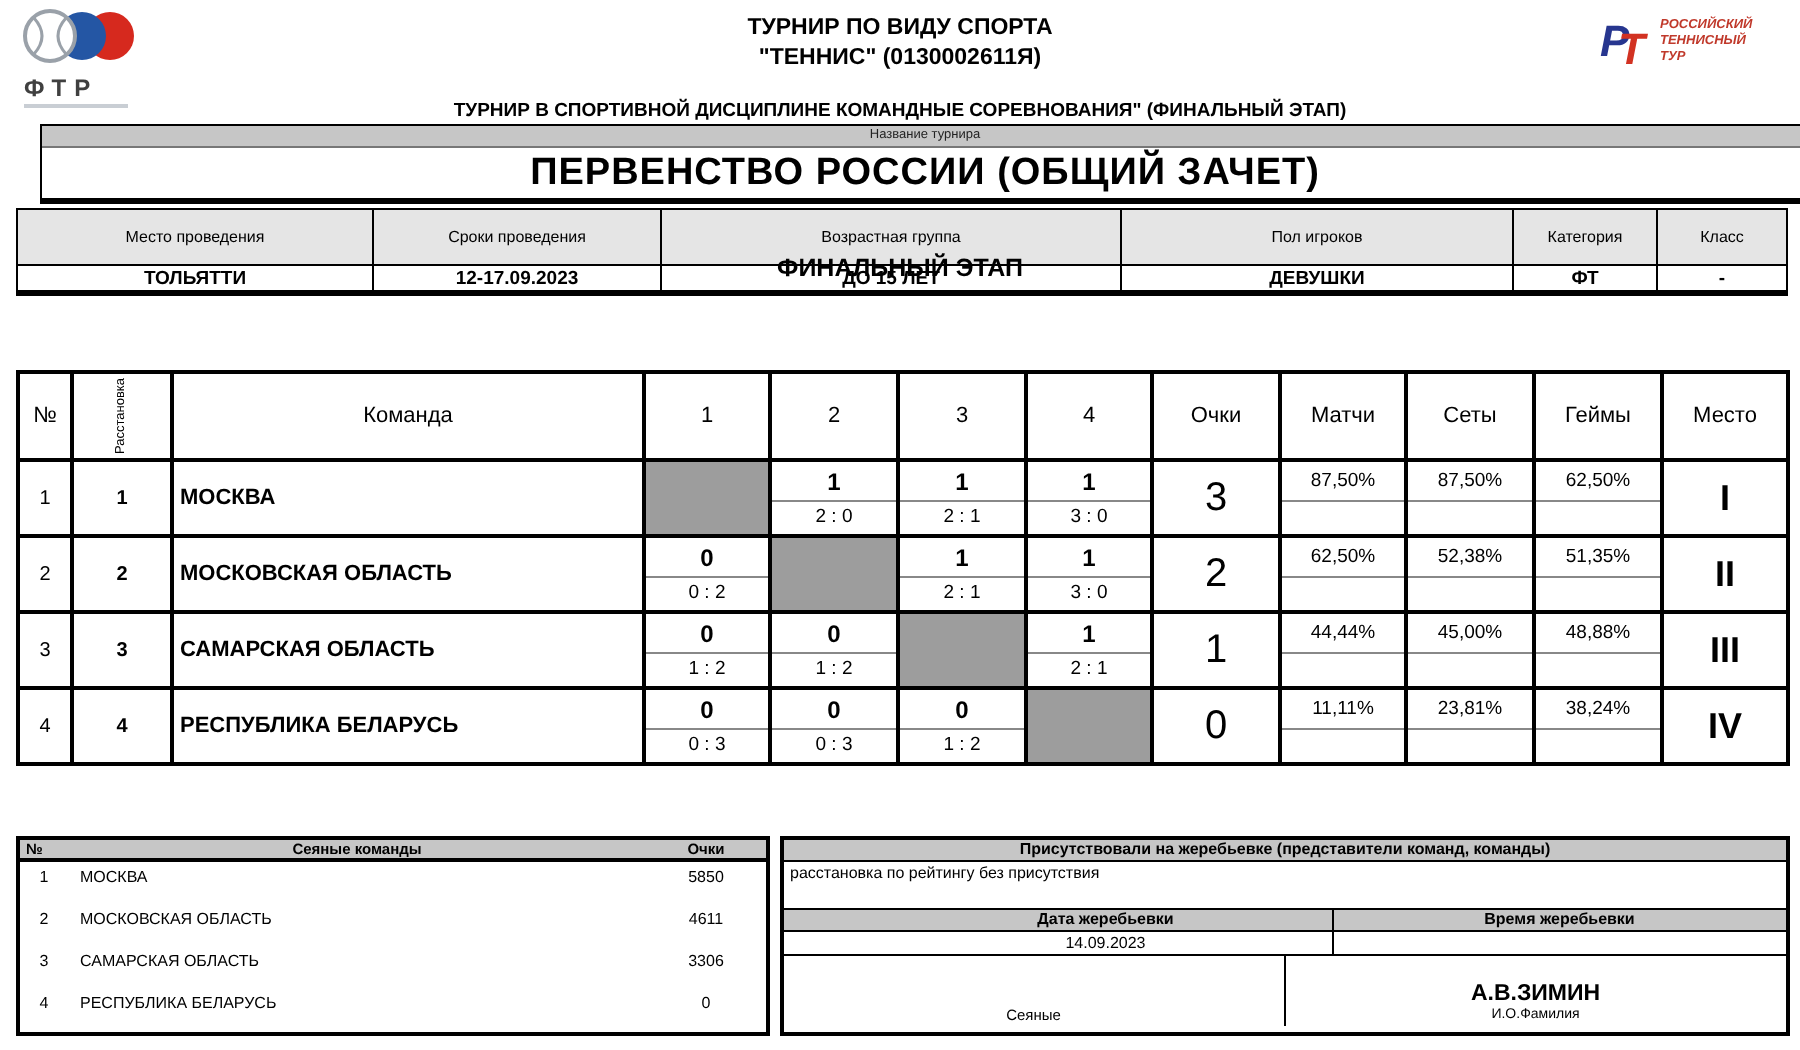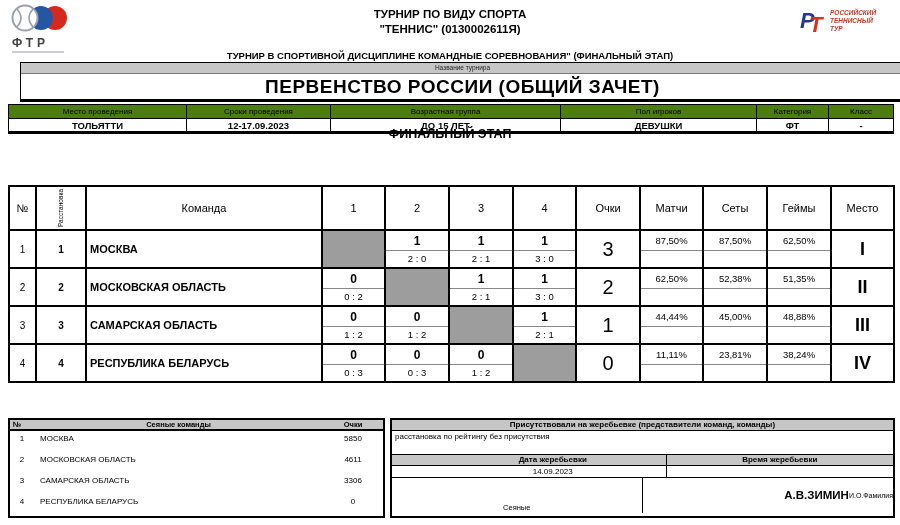--- a/index.html
+++ b/index.html
@@ -19,21 +19,21 @@
   .subtitle { position:absolute; left:0; top:50px; width:100%; text-align:center; font-weight:bold; font-size:9.5px; }
 
   
   .title-box { position:absolute; left:20px; top:62px; width:885px; border:1px solid #000; border-bottom:3px solid #000; }
   .title-caption { height:11px; background:#c6c6c6; border-bottom:1px solid #777; text-align:center; font-size:6.5px; line-height:10px; color:#222; }
   .title-main { height:25px; text-align:center; font-weight:bold; font-size:19px; line-height:25px; letter-spacing:0.5px; }
 
   
   .info-table { position:absolute; left:8px; top:104px; border-collapse:collapse; table-layout:fixed; width:885px; }
   .info-table td { border:1px solid #000; text-align:center; overflow:hidden; white-space:nowrap; }
-  .info-table tr.hd td { background:#4d7c0f; font-size:8px; height:14px; }
+  .info-table tr.hd td { background:#e5e5e5; font-size:8px; height:28px; }
   .info-table tr.vl td { font-size:9.5px; font-weight:bold; height:14px; border-bottom:3px solid #000; }
 
   .stage-title { position:absolute; left:0; top:127px; width:100%; text-align:center; font-weight:bold; font-size:12.5px; }
 
   
   .res-table { position:absolute; left:8px; top:185px; border-collapse:collapse; table-layout:fixed; width:885px; }
   .res-table td { border:2px solid #000; text-align:center; vertical-align:middle; padding:0; overflow:hidden; }
   .res-table tr.head td { height:44px; font-size:11px; }
   .res-table tr.body td { height:38px; }
   .vert { writing-mode:vertical-rl; transform:rotate(180deg); font-size:6.5px; margin:0 auto; line-height:8px; }
@@ -64,21 +64,21 @@
   .d-hd { background:#c6c6c6; font-weight:bold; text-align:center; height:11px; line-height:10px; border-bottom:1px solid #000; }
   .d-note { height:24px; border-bottom:1px solid #000; padding:1px 3px; text-align:left; }
   .d-split { display:flex; border-bottom:1px solid #000;padding-left:48px; }
   .d-split.hd2 { background:#c6c6c6; font-weight:bold; height:11px; line-height:10px; border-bottom:1px solid #000; }
   .d-cell-l { width:50%; border-right:1px solid #000; text-align:center; }
   .d-cell-r { width:50%; text-align:center; }
   .d-vals { height:12px; line-height:11px; }
   .d-sign { display:flex; height:35px; }
   .d-sign .d-cell-l { position:relative; }
   .sign-label { position:absolute; bottom:1px; left:0; width:100%; text-align:center; font-size:7.5px; }
-  .d-sign .d-cell-r { display:flex; justify-content:flex-end; align-items:center; padding-bottom:1px; }
+  .d-sign .d-cell-r { display:flex; flex-direction:column; justify-content:flex-end; align-items:center; padding-bottom:1px; }
   .ref-name { font-weight:bold; font-size:11.5px; line-height:12px; }
   .ref-caption { font-size:7px; line-height:9px; }
 </style>
 </head>
 <body>
 
 <div class="page">
 
   <div class="ftr-logo">
     <svg width="62" height="30" viewBox="0 0 62 30">

